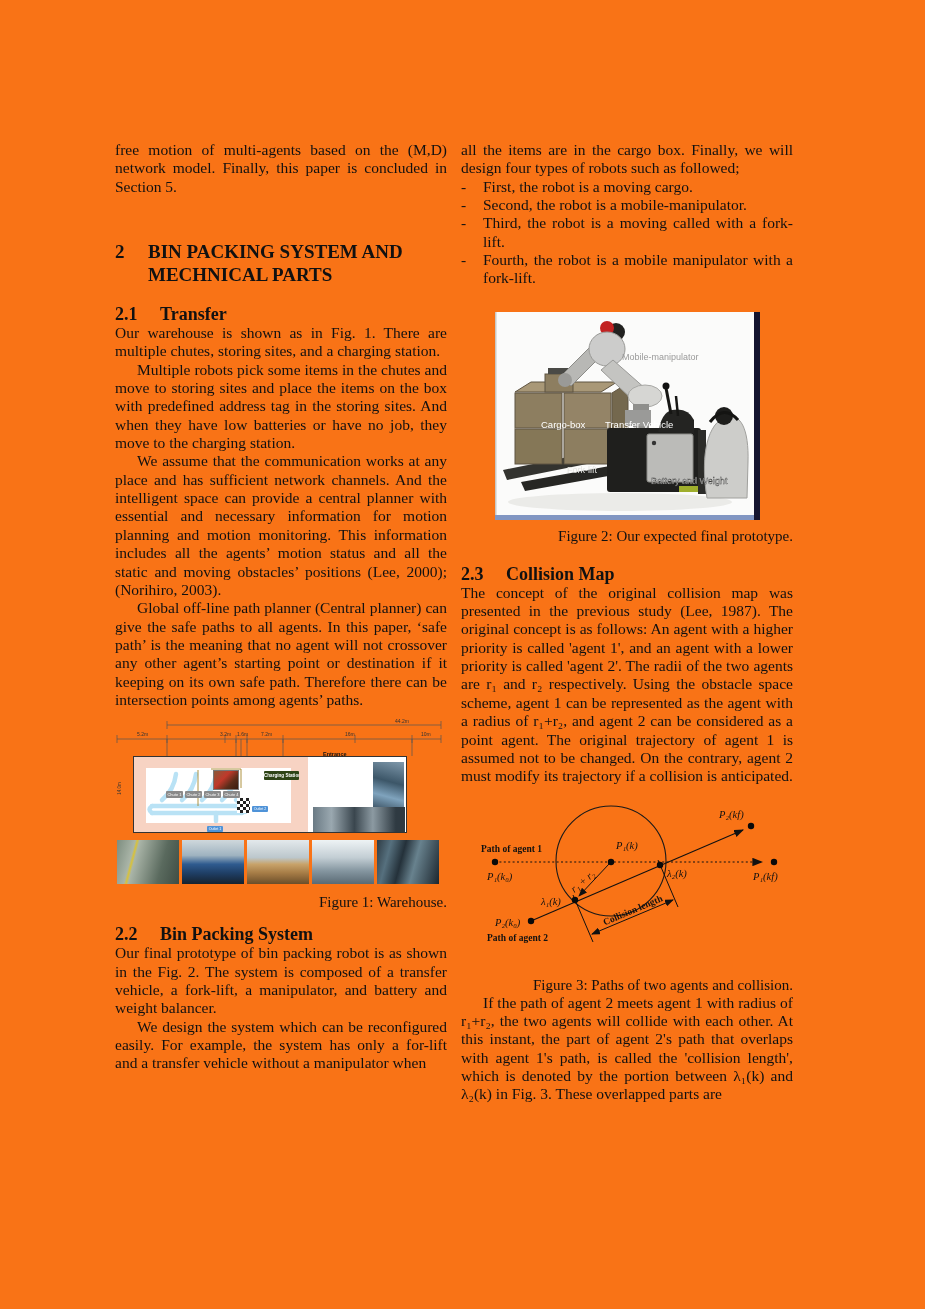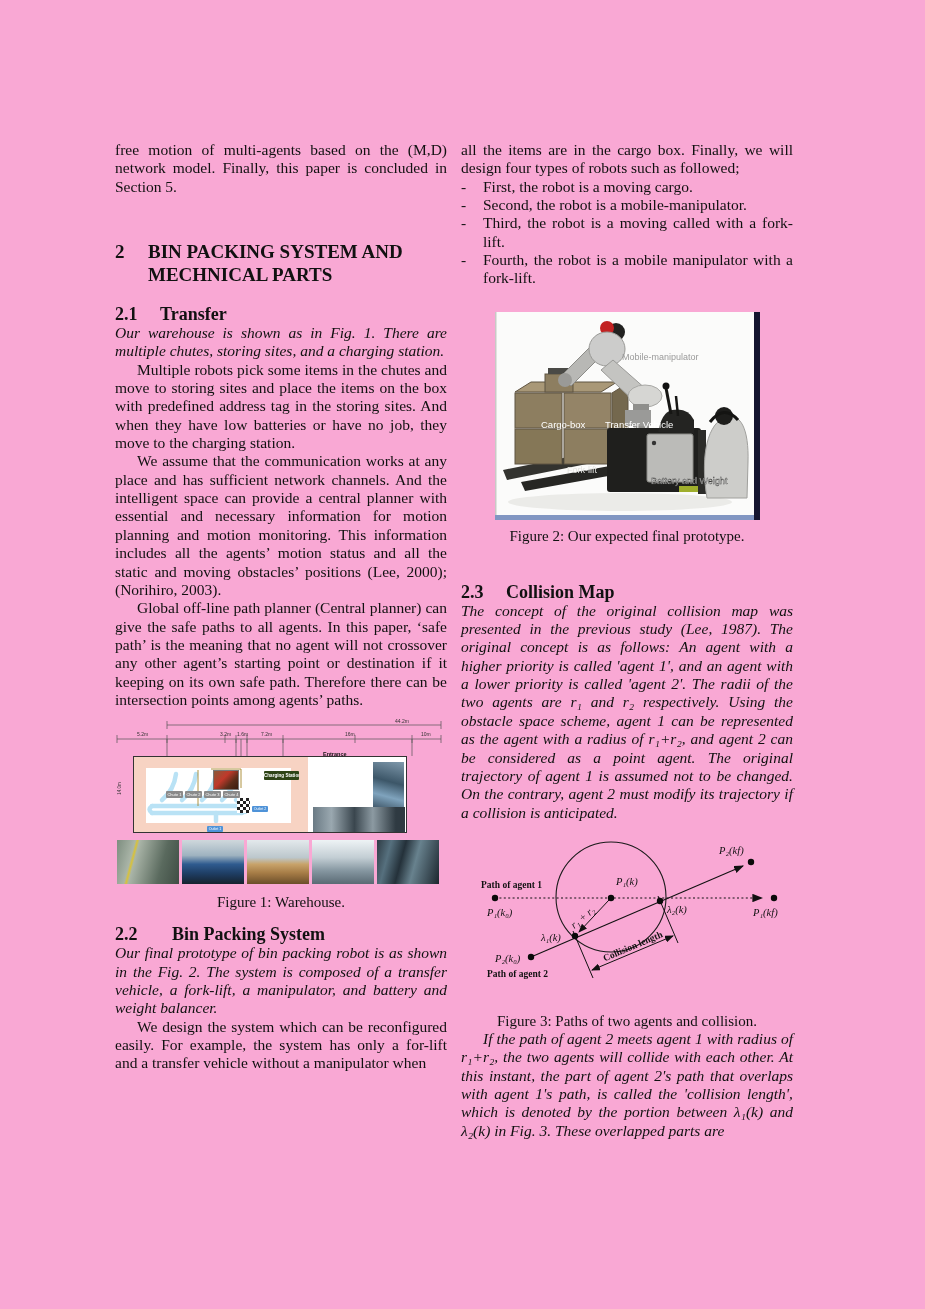--- a/index.html
+++ b/index.html
@@ -1,31 +1,31 @@
 <!DOCTYPE html>
 <html><head>
 <meta charset="utf-8">
 <style>
   html,body{margin:0;padding:0;background:#fff;}
-  .page{position:relative;width:925px;height:1309px;background:#f9a8d4;overflow:hidden;
+  .page{position:relative;width:925px;height:1309px;background:#f97316;overflow:hidden;
         font-family:"Liberation Serif","DejaVu Serif",serif;color:#111;}
   .col{position:absolute;top:141px;width:332px;}
   .col-left{left:115px;}
   .col-right{left:461px;}
   p.body{margin:0;font-size:15.5px;line-height:18.35px;text-align:justify;}
   p.indent{text-indent:22px;}
   .h2{display:flex;font-weight:bold;font-size:19px;line-height:23px;margin-top:44px;}
   .h2 .num{flex:none;width:33px;}
   .h3{display:flex;font-weight:bold;font-size:18px;line-height:19px;}
   .h3 .num{flex:none;width:45px;}
-  .mt19{margin-top:19px;} .mt16{margin-top:16px;font-style:italic;} .mt22{margin-top:38px;} .mt14{margin-top:14px;gap:12px;}
+  .mt19{margin-top:19px;} .mt16{margin-top:16px;} .mt22{margin-top:20px;} .mt14{margin-top:14px;}
   .bullet{display:flex;font-size:15.5px;line-height:18.35px;margin:0;}
   .bullet .m{flex:none;width:22px;}
   .bullet .t{flex:1;text-align:justify;}
-  .caption{text-align:center;font-size:15px;line-height:18px;margin-top:7px;}
+  .caption{text-align:right;font-size:15px;line-height:18px;margin-top:7px;}
 
   
   .fig1{position:relative;height:168px;margin-top:9px;}
   .f1-dims{position:absolute;left:0;top:0;width:332px;height:40px;}
   .f1-vdim{position:absolute;left:-2px;top:68px;font:4.5px "Liberation Sans",sans-serif;color:#333;
            transform:rotate(-90deg);}
   .f1-plan{position:absolute;left:18px;top:38px;width:274px;height:77px;border:1px solid #333;background:#fff;box-sizing:border-box;}
   .f1-pink{position:absolute;left:19px;top:39px;width:174px;height:75px;background:#f7d3c3;}
   .f1-white{position:absolute;left:31px;top:50px;width:145px;height:55px;background:#fff;}
   .f1-chutes{position:absolute;left:31px;top:50px;width:145px;height:55px;}

